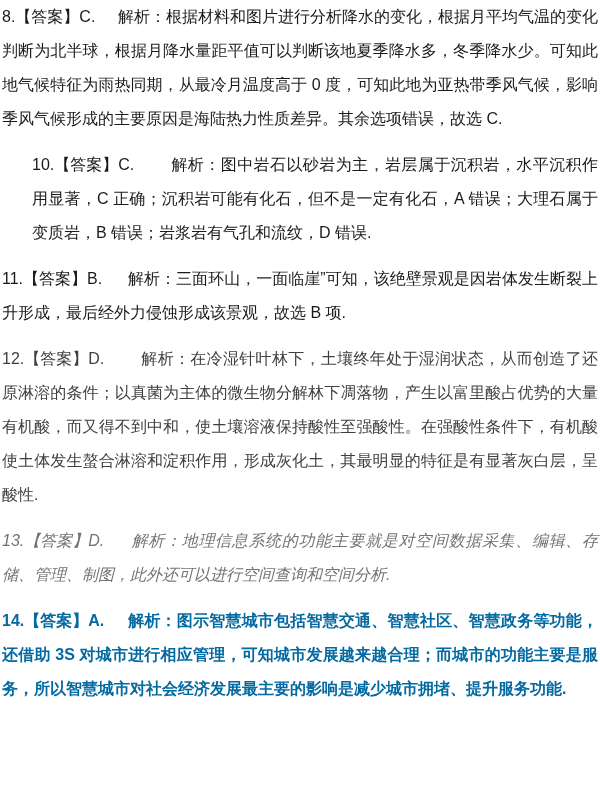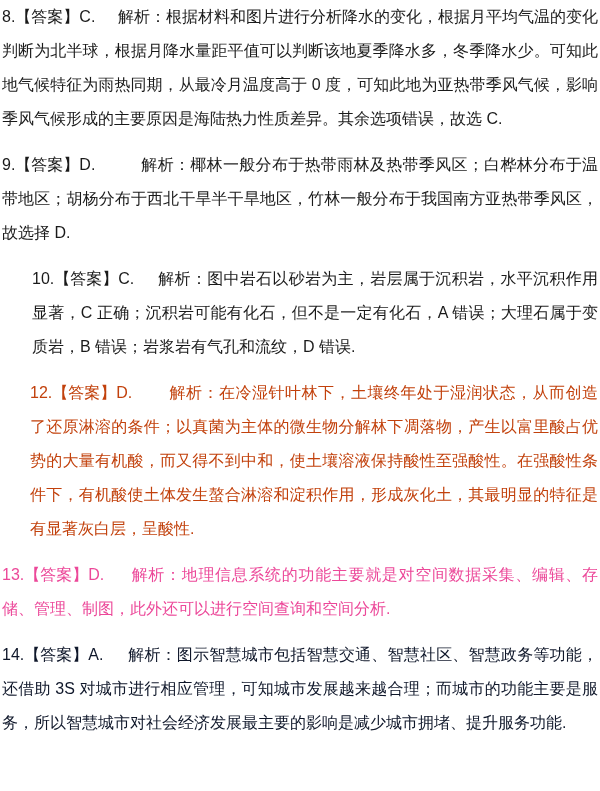--- a/index.html
+++ b/index.html
@@ -38,25 +38,25 @@
   .item:nth-child(4) .label { width: 139px; }   
   .item:nth-child(5) .label { width: 129px; }   
 </style>
 </head>
 <body style="background: rgb(255, 255, 255);">
 
 <div class="page">
 
   <p class="item" style="color: rgb(26, 26, 26);"><span class="label"><span>8.</span><span>【答案】</span><span>C.</span></span><span>解析：</span><span>根据材料和图片进行分析降水的变化，根据月平均气温的变化判断为北半球，根据月降水量距平值可以判断该地夏季降水多，冬季降水少。可知此地气候特征为雨热同期，从最冷月温度高于 0 度，可知此地为亚热带季风气候，影响季风气候形成的主要原因是海陆热力性质差异。其余选项错误，故选 C.</span></p>
 
-  <p class="item" style="color: rgb(26, 26, 26);"><span class="label"><span>9.</span><span>【答案】</span><span>D.</span></span><span>解析：</span><span>椰林一般分布于热带雨林及热带季风区；白桦林分布于温带地区；胡杨分布于西北干旱半干旱地区，竹林一般分布于我国南方亚热带季风区，故选择 D.</span></p>
 
   <p class="item" style="color: rgb(26, 26, 26); margin-left: 30px;"><span class="label"><span>10.</span><span>【答案】</span><span>C.</span></span><span>解析：</span><span>图中岩石以砂岩为主，岩层属于沉积岩，水平沉积作用显著，C 正确；沉积岩可能有化石，但不是一定有化石，A 错误；大理石属于变质岩，B 错误；岩浆岩有气孔和流纹，D 错误.</span></p>
 
+  <p class="item" style="color: rgb(26, 26, 26);"><span class="label"><span>11.</span><span>【答案】</span><span>B.</span></span><span>解析：</span><span>三面环山，一面临崖”可知，该绝壁景观是因岩体发生断裂上升形成，最后经外力侵蚀形成该景观，故选 B 项.</span></p>
 
-  <p class="item" style="color: #c2410c; margin-left: 28px;"><span class="label"><span>12.</span><span>【答案】</span><span>D.</span></span><span>解析：</span><span>在冷湿针叶林下，土壤终年处于湿润状态，从而创造了还原淋溶的条件；以真菌为主体的微生物分解林下凋落物，产生以富里酸占优势的大量有机酸，而又得不到中和，使土壤溶液保持酸性至强酸性。在强酸性条件下，有机酸使土体发生螯合淋溶和淀积作用，形成灰化土，其最明显的特征是有显著灰白层，呈酸性.</span></p>
+  <p class="item" style="color: #404040;"><span class="label"><span>12.</span><span>【答案】</span><span>D.</span></span><span>解析：</span><span>在冷湿针叶林下，土壤终年处于湿润状态，从而创造了还原淋溶的条件；以真菌为主体的微生物分解林下凋落物，产生以富里酸占优势的大量有机酸，而又得不到中和，使土壤溶液保持酸性至强酸性。在强酸性条件下，有机酸使土体发生螯合淋溶和淀积作用，形成灰化土，其最明显的特征是有显著灰白层，呈酸性.</span></p>
 
-  <p class="item" style="color: #ec4899;"><span class="label"><span>13.</span><span>【答案】</span><span>D.</span></span><span>解析：</span><span>地理信息系统的功能主要就是对空间数据采集、编辑、存储、管理、制图，此外还可以进行空间查询和空间分析.</span></p>
+  <p class="item" style="color: #737373; font-style: italic;"><span class="label"><span>13.</span><span>【答案】</span><span>D.</span></span><span>解析：</span><span>地理信息系统的功能主要就是对空间数据采集、编辑、存储、管理、制图，此外还可以进行空间查询和空间分析.</span></p>
 
-  <p class="item" style="color: #0f172a;"><span class="label"><span>14.</span><span>【答案】</span><span>A.</span></span><span>解析：</span><span>图示智慧城市包括智慧交通、智慧社区、智慧政务等功能，还借助 3S 对城市进行相应管理，可知城市发展越来越合理；而城市的功能主要是服务，所以智慧城市对社会经济发展最主要的影响是减少城市拥堵、提升服务功能.</span></p>
+  <p class="item" style="color: #0369a1; font-weight: bold;"><span class="label"><span>14.</span><span>【答案】</span><span>A.</span></span><span>解析：</span><span>图示智慧城市包括智慧交通、智慧社区、智慧政务等功能，还借助 3S 对城市进行相应管理，可知城市发展越来越合理；而城市的功能主要是服务，所以智慧城市对社会经济发展最主要的影响是减少城市拥堵、提升服务功能.</span></p>
 
 
 </div>
 
 </body></html>

